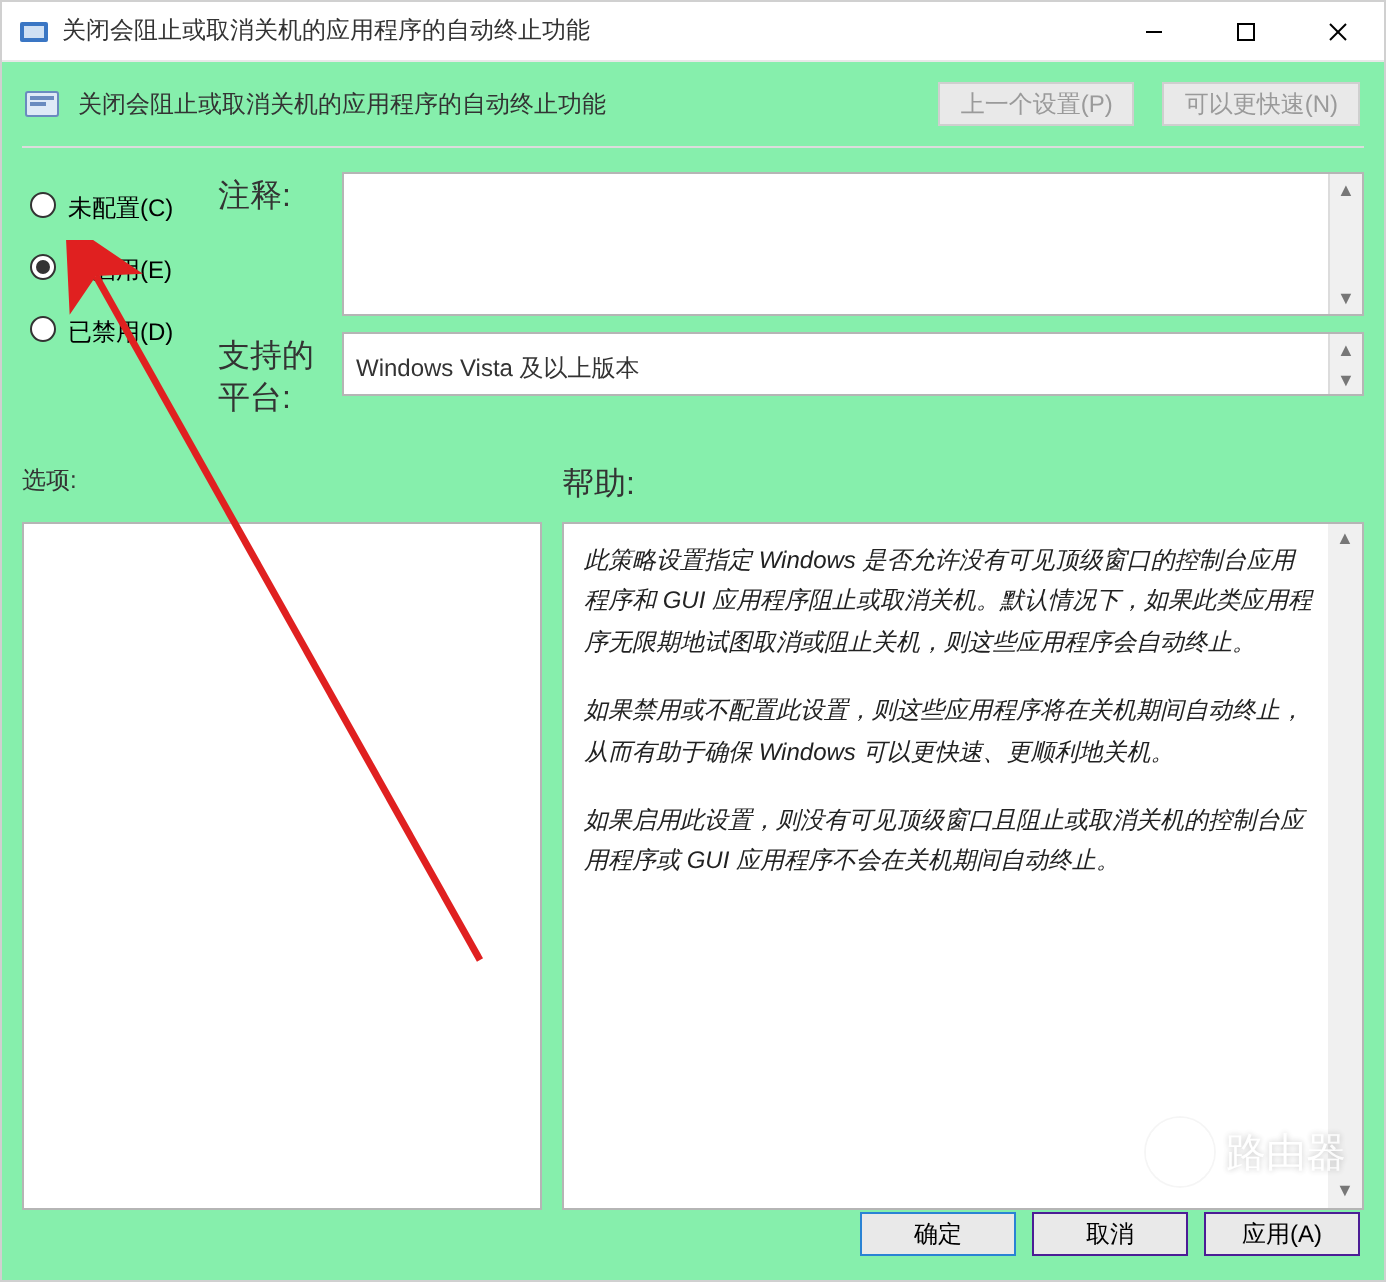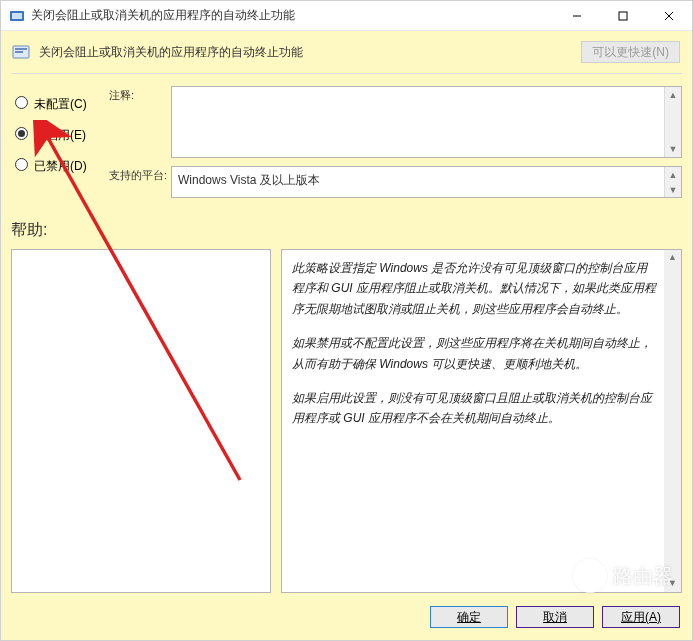--- a/index.html
+++ b/index.html
@@ -10,21 +10,21 @@
     background: #f0f0f0;
     color: #000;
     width: 693px;
     height: 641px;
     overflow: hidden;
     position: relative;
   }
   .window {
     width: 693px;
     height: 641px;
-    background: #fef9c3;
+    background: #86efac;
     border: 1px solid #d0d0d0;
     display: flex;
     flex-direction: column;
   }
   
   .titlebar {
     height: 30px;
     background: #fff;
     display: flex;
     align-items: center;
@@ -102,21 +102,21 @@
   .field-row {
     display: flex;
     align-items: flex-start;
     margin: 4px 0 8px 0;
   }
   .field-label {
     width: 62px;
     text-align: left;
     padding-top: 2px;
     color: #333;
-    font-size: 11px;
+    font-size: 16px;
   }
   .notes-box {
     flex: 1;
     height: 72px;
     background: #fff;
     border: 1px solid #b5b5b5;
     position: relative;
     padding: 4px 18px 4px 6px;
     font-size: 12px;
     color: #333;
@@ -125,21 +125,21 @@
   .platform-box {
     flex: 1;
     height: 32px;
     background: #fff;
     border: 1px solid #b5b5b5;
     position: relative;
     padding: 0 18px 4px 6px;
     font-size: 12px;
     color: #333;
     display: flex;
-    align-items: center;
+    align-items: flex-end;
     overflow: hidden;
   }
   .vscroll {
     position: absolute;
     right: 0; top: 0; bottom: 0;
     width: 17px;
     background: #f0f0f0;
     border-left: 1px solid #dcdcdc;
     display: flex;
     flex-direction: column;
@@ -183,21 +183,20 @@
   .panel-help p { margin: 0 0 14px 0; font-style: italic; }
   .panel-help .vscroll { border-left: 0; }
   .panel-help .vscroll .track { flex:1; }
   
   .footer {
     display: flex;
     justify-content: flex-end;
     align-items: flex-end;
     gap: 8px;
     padding: 10px 12px 12px 12px;
-    text-decoration: underline;
   }
   .dlg-btn {
     min-width: 78px;
     height: 22px;
     background: #e9e9e9;
     border: 1px solid #4c1d95;
     font-size: 12px;
     display: inline-flex; align-items: center; justify-content: center;
   }
   .dlg-btn.primary { border: 1px solid #2a83d4; }
@@ -283,20 +282,21 @@
 
   <div class="subheader">
     <span class="setting-icon">
       <svg width="18" height="18" viewBox="0 0 18 18">
         <rect x="1" y="3" width="16" height="12" rx="1" fill="#dfeaf7" stroke="#6a8bbf"></rect>
         <rect x="3" y="5" width="12" height="2" fill="#6a8bbf"></rect>
         <rect x="3" y="8" width="8" height="2" fill="#6a8bbf"></rect>
       </svg>
     </span>
     <span class="setting-title">关闭会阻止或取消关机的应用程序的自动终止功能</span>
+    <div class="nav-btn">上一个设置(P)</div>
     <div class="nav-btn">可以更快速(N)</div>
   </div>
   <div class="divider"></div>
 
   <div class="main">
     <div class="left-col">
       <div class="radio-row">
         <span class="radio-outer"></span>
         <span>未配置(C)</span>
       </div>
@@ -330,20 +330,21 @@
           <div class="vscroll">
             <div class="arrow">▲</div>
             <div class="arrow">▼</div>
           </div>
         </div>
       </div>
     </div>
   </div>
 
   <div class="midrow">
+    <div class="opt-label">选项:</div>
     <div class="help-label">帮助:</div>
   </div>
 
   <div class="panels">
     <div class="panel panel-options"></div>
     <div class="panel panel-help">
       <p>此策略设置指定 Windows 是否允许没有可见顶级窗口的控制台应用程序和 GUI 应用程序阻止或取消关机。默认情况下，如果此类应用程序无限期地试图取消或阻止关机，则这些应用程序会自动终止。</p>
       <p>如果禁用或不配置此设置，则这些应用程序将在关机期间自动终止，从而有助于确保 Windows 可以更快速、更顺利地关机。</p>
       <p>如果启用此设置，则没有可见顶级窗口且阻止或取消关机的控制台应用程序或 GUI 应用程序不会在关机期间自动终止。</p>
       <div class="vscroll">

